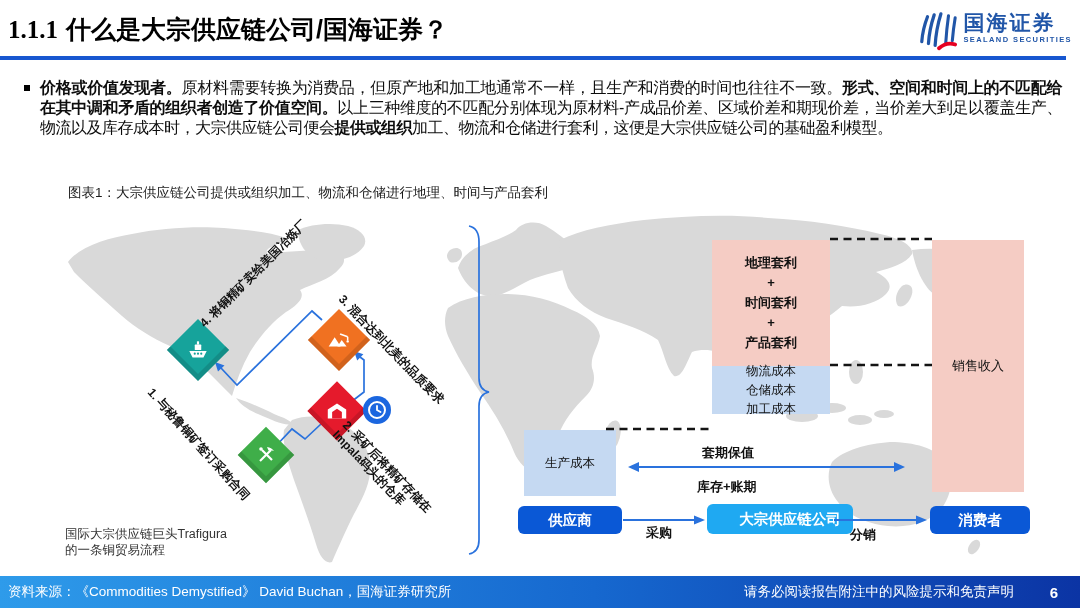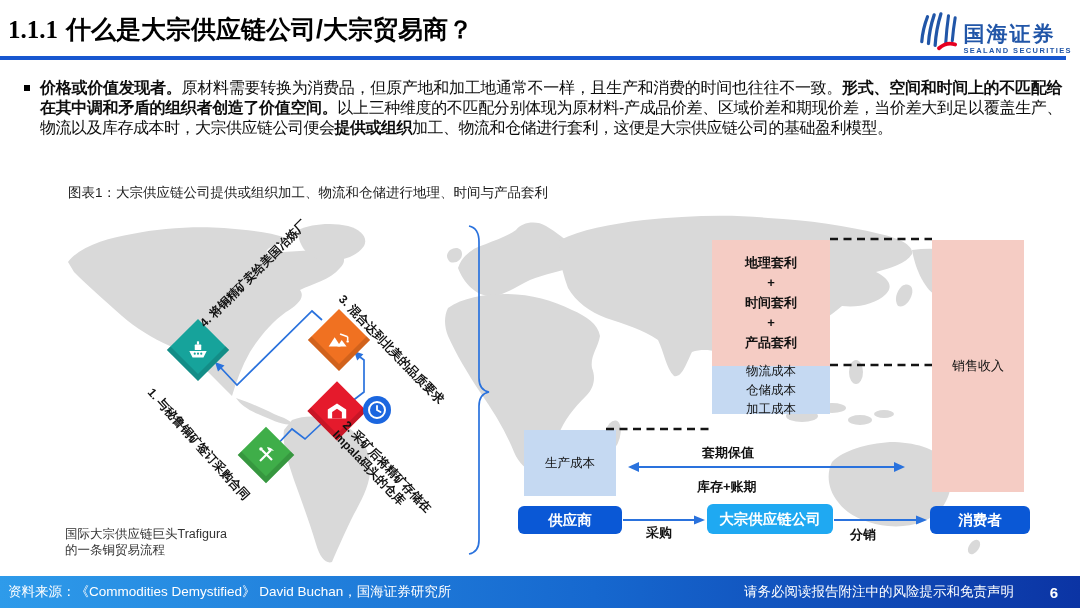--- a/index.html
+++ b/index.html
@@ -2,21 +2,21 @@
 <html><head>
 <meta charset="utf-8">
 <style>
   html,body{margin:0;padding:0;}
   body{width:1080px;height:608px;position:relative;background:#ffffff;overflow:hidden;
        font-family:"Liberation Sans","DejaVu Sans",sans-serif;}
   
   .title{position:absolute;left:8px;top:13px;font-size:25px;font-weight:700;color:#000;white-space:nowrap;}
   .title .num{font-family:"Liberation Serif","DejaVu Serif",serif;margin-right:8px;}
   .title-rule{position:absolute;left:0;top:56px;width:1066px;height:4px;background:#1757d0;}
-  .logo{position:absolute;right:8px;top:12px;display:flex;align-items:flex-end;gap:4px;}
+  .logo{position:absolute;right:8px;top:12px;display:flex;align-items:flex-start;gap:4px;}
   .logo-text{display:flex;flex-direction:column;line-height:1;}
   .logo-cn{font-size:21px;font-weight:700;color:#2156a8;letter-spacing:2px;}
   .logo-en{font-size:7.5px;font-weight:700;color:#2156a8;letter-spacing:1.4px;margin-top:3px;}
   
   .bullet-wrap{position:absolute;left:22px;top:78px;width:1040px;}
   .bullet-sq{position:absolute;left:2px;top:7px;width:6px;height:6px;background:#000;}
   .bullet-p{margin:0 0 0 18px;font-size:16px;line-height:20px;color:#0d0d0d;text-align:justify;letter-spacing:-0.5px;}
   .b{font-weight:700;} .r{font-weight:400;}
   
   .caption{position:absolute;left:68px;top:184px;font-size:13.5px;color:#1a1a1a;}
@@ -47,35 +47,35 @@
   .box-prod{left:524px;top:430px;width:92px;height:66px;background:#c5d9f2;font-size:12.5px;}
   .box-rev{left:932px;top:240px;width:92px;height:252px;background:#f5ccc4;font-size:13px;}
   .lbl{position:absolute;z-index:4;font-size:13px;font-weight:700;color:#111;white-space:nowrap;}
   .lbl-hedge{left:702px;top:444px;}
   .lbl-inv{left:697px;top:478px;}
   .lbl-buy{left:646px;top:524px;}
   .lbl-dist{left:850px;top:526px;}
   .pill{position:absolute;z-index:4;border-radius:6px;display:flex;align-items:center;justify-content:center;
         color:#fff;font-size:14.5px;font-weight:700;}
   .pill-sup{left:518px;top:506px;width:104px;height:28px;background:#0a58d6;}
-  .pill-chain{left:707px;top:504px;width:126px;height:30px;background:#1fa9f2;}
+  .pill-chain{left:707px;top:504px;width:126px;height:30px;background:#1fa9f2;padding-left:20px;}
   .pill-con{left:930px;top:506px;width:100px;height:28px;background:#0a58d6;}
   
   .footer{position:absolute;left:0;bottom:0;width:1080px;height:32px;z-index:7;
           background:linear-gradient(90deg,#2e9bea 0%,#1668cf 55%,#0b34a4 100%);
           color:#fff;font-size:13.5px;display:flex;align-items:center;}
   .footer .src{margin-left:8px;}
   .footer .disc{position:absolute;right:66px;}
   .footer .pg{position:absolute;right:22px;font-size:15px;font-weight:700;}
 </style>
 </head>
 <body>
 
 <div class="title">
-  <span class="num">1.1.1</span><span>什么是大宗供应链公司/大宗贸易商？</span>
+  <span class="num">1.1.1</span><span>什么是大宗供应链公司/国海证券？</span>
 </div>
 <div class="title-rule"></div>
 
 <div class="logo">
   <svg width="42" height="42" viewBox="0 0 44 44">
     <path d="M11,5 Q6,18 5,31" stroke="#2156a8" stroke-width="3.4" fill="none" stroke-linecap="round"></path>
     <path d="M18,3 Q13,18 12,33" stroke="#2156a8" stroke-width="3.4" fill="none" stroke-linecap="round"></path>
     <path d="M25,2 Q20,18 19,35" stroke="#2156a8" stroke-width="3.4" fill="none" stroke-linecap="round"></path>
     <path d="M33,4 Q31,18 30,34" stroke="#2156a8" stroke-width="3.2" fill="none" stroke-linecap="round"></path>
     <path d="M40,6 Q38,18 37,30" stroke="#2156a8" stroke-width="3.2" fill="none" stroke-linecap="round"></path>

